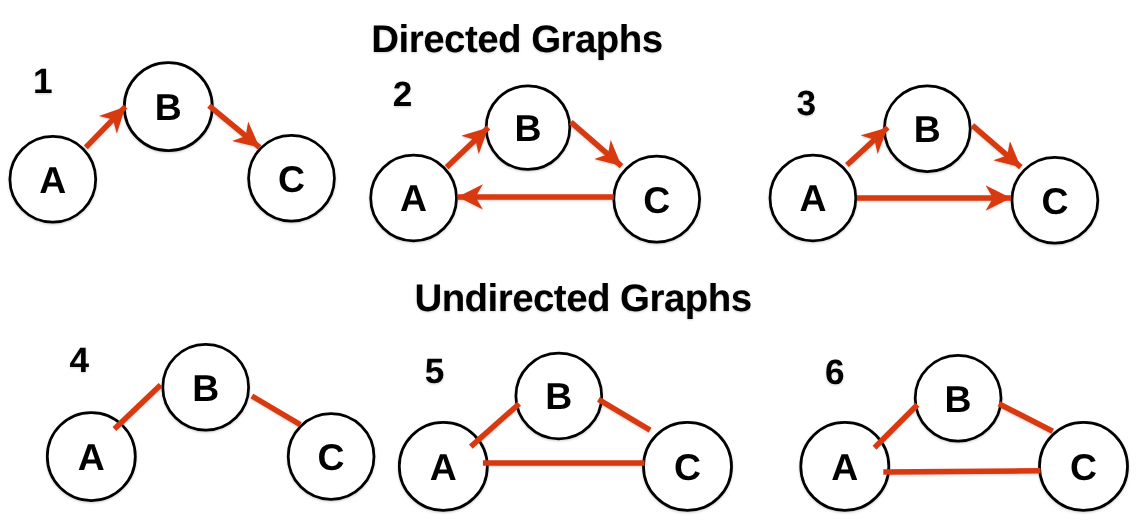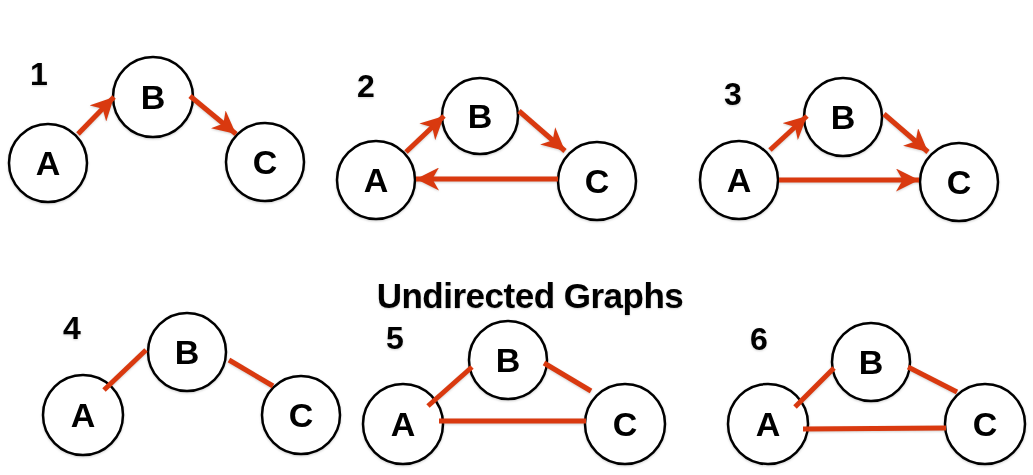--- a/index.html
+++ b/index.html
@@ -19,21 +19,21 @@
     position: absolute;
     transform: translate(-50%, -50%);
     font-weight: 700;
     font-size: 35px;
     letter-spacing: -0.5px;
     color: #000000;
     white-space: nowrap;
     text-shadow: 0 1px 2px rgba(0,0,0,0.18);
   }
   #title-directed   { left: 470px; top: 36px; }
-  #title-undirected { left: 530px; top: 272px; margin-top: 24px; }
+  #title-undirected { left: 530px; top: 272px; }
 
   #graph-svg {
     position: absolute;
     left: 0; top: 0;
     filter: drop-shadow(0 1.5px 1.2px rgba(90,90,90,0.28));
   }
   .node-letter {
     font-family: "Liberation Sans", sans-serif;
     font-weight: 700;
     font-size: 34px;
@@ -43,20 +43,21 @@
     font-family: "Liberation Sans", sans-serif;
     font-weight: 700;
     font-size: 32px;
     fill: #000000;
   }
 </style>
 </head>
 <body>
 
 <div id="canvas">
+  <div class="section-title" id="title-directed">Directed Graphs</div>
   <div class="section-title" id="title-undirected">Undirected Graphs</div>
   <svg id="graph-svg" width="1033" height="475" viewBox="0 0 1033 475" xmlns="http://www.w3.org/2000/svg">
       <defs>
         <marker id="arrowhead" viewBox="0 0 10 10" refX="10" refY="5" markerWidth="4.6" markerHeight="4.6" orient="auto" markerUnits="strokeWidth">
           <path d="M0,0 L10,5 L0,10 L2.9,5 Z" fill="#D9390F"></path>
         </marker>
       </defs>
       <g>
         <circle cx="48" cy="163" r="39" fill="#FFFFFF" stroke="#000000" stroke-width="2.5"></circle>
         <circle cx="153" cy="97" r="40" fill="#FFFFFF" stroke="#000000" stroke-width="2.5"></circle>

